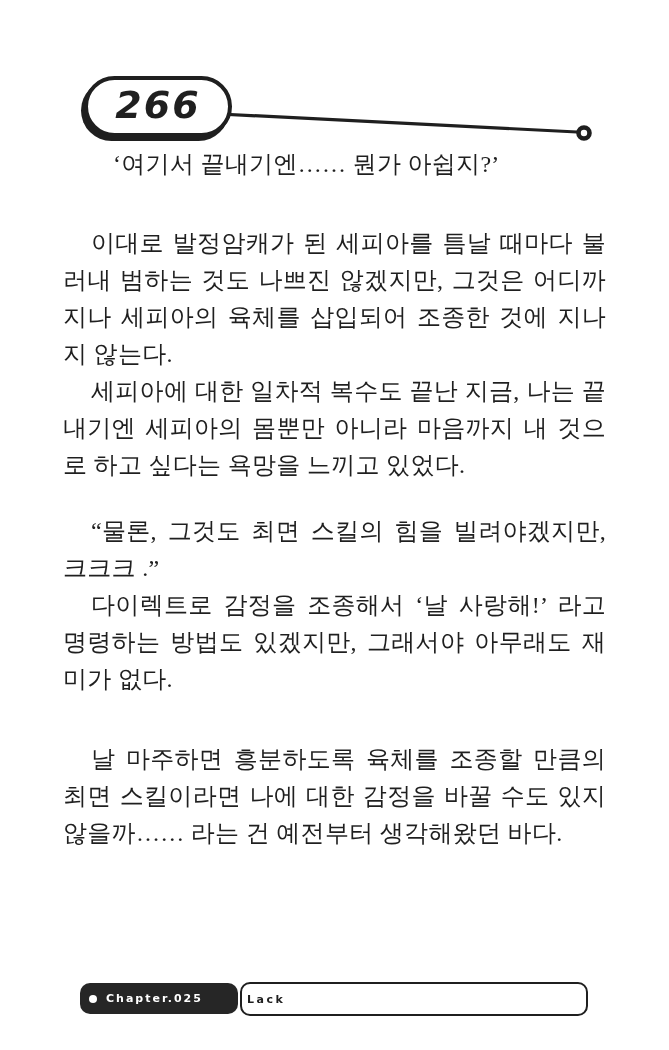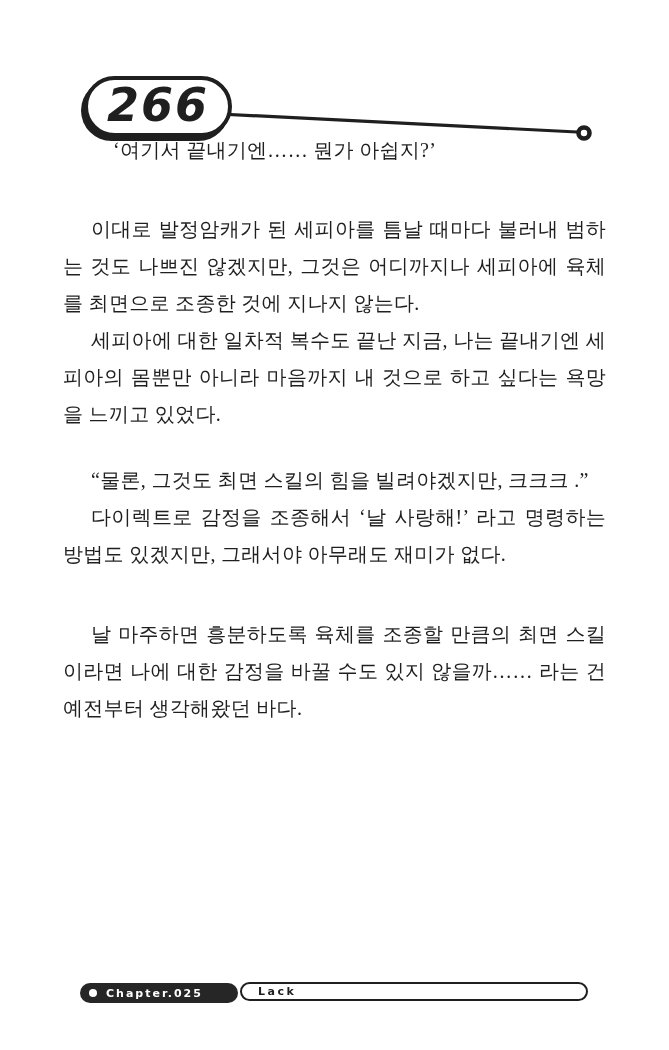--- a/index.html
+++ b/index.html
@@ -30,40 +30,40 @@
     box-shadow: -3px 4px 0 #1f1f1f;
     display: flex;
     align-items: center;
     justify-content: center;
     z-index: 2;
   }
   .page-number-badge span {
     font-family: "DejaVu Sans", "Liberation Sans", sans-serif;
     font-weight: bold;
     font-style: italic;
-    font-size: 46px;
+    font-size: 38px;
     letter-spacing: 2px;
     transform: translateY(-2px);
   }
   .header-rule-svg {
     position: absolute;
     left: 0;
     top: 0;
     width: 669px;
     height: 160px;
     z-index: 1;
   }
 
   
   .content {
     position: absolute;
     left: 63px;
-    top: 132px;
+    top: 146px;
     width: 543px;
-    font-size: 20px;
+    font-size: 24px;
     line-height: 37px;
     text-align: justify;
     letter-spacing: 0.3px;
     font-family: Liberation Serif, serif;
   }
   .quote-line {
     text-indent: 50px;
     margin: 0 0 42px 0;
   }
   .para {
@@ -72,21 +72,21 @@
   }
   .para.gap-small { margin-top: 29px; }
   .para.gap-large { margin-top: 43px; }
 
   
   .footer-chapter-pill {
     position: absolute;
     left: 80px;
     top: 983px;
     width: 158px;
-    height: 20px;
+    height: 31px;
     box-sizing: border-box;
     background: #262626;
     border-radius: 10px;
     display: flex;
     align-items: center;
     padding-left: 9px;
   }
   .footer-chapter-pill .dot {
     width: 8px;
     height: 8px;
@@ -101,28 +101,28 @@
     font-weight: bold;
     font-size: 11px;
     letter-spacing: 2px;
     transform: translateY(-0.5px);
   }
   .footer-book-pill {
     position: absolute;
     left: 240px;
     top: 982px;
     width: 348px;
-    height: 19px;
+    height: 34px;
     box-sizing: border-box;
     border: 2px solid #1f1f1f;
     border-radius: 10px;
     background: #ffffff;
     display: flex;
     align-items: center;
-    padding-left: 16px;
+    padding-left: 5px;
   }
   .footer-book-pill .label {
     color: #1f1f1f;
     font-family: "DejaVu Sans", "Liberation Sans", sans-serif;
     font-weight: bold;
     font-size: 11px;
     letter-spacing: 2.5px;
     transform: translateY(-0.5px);
   }
 </style>
@@ -135,21 +135,21 @@
     <line x1="200" y1="113" x2="577" y2="132" stroke="#1f1f1f" stroke-width="3.2"></line>
     <circle cx="584" cy="133" r="5.5" fill="#ffffff" stroke="#1f1f1f" stroke-width="4.6"></circle>
   </svg>
 
   <div class="page-number-badge">
     <span>266</span>
   </div>
 
   <div class="content">
     <p class="quote-line">‘여기서 끝내기엔…… 뭔가 아쉽지?’</p>
-    <p class="para">이대로 발정암캐가 된 세피아를 틈날 때마다 불러내 범하는 것도 나쁘진 않겠지만, 그것은 어디까지나 세피아에 육체를 최면으로 조종한 것에 지나지 않는다.</p>
+    <p class="para">이대로 발정암캐가 된 세피아를 틈날 때마다 불러내 범하는 것도 나쁘진 않겠지만, 그것은 어디까지나 세피아의 육체를 삽입되어 조종한 것에 지나지 않는다.</p>
     <p class="para">세피아에 대한 일차적 복수도 끝난 지금, 나는 끝내기엔 세피아의 몸뿐만 아니라 마음까지 내 것으로 하고 싶다는 욕망을 느끼고 있었다.</p>
     <p class="para gap-small">“물론, 그것도 최면 스킬의 힘을 빌려야겠지만, 크크크 .”</p>
     <p class="para">다이렉트로 감정을 조종해서 ‘날 사랑해!’ 라고 명령하는 방법도 있겠지만, 그래서야 아무래도 재미가 없다.</p>
     <p class="para gap-large">날 마주하면 흥분하도록 육체를 조종할 만큼의 최면 스킬이라면 나에 대한 감정을 바꿀 수도 있지 않을까…… 라는 건 예전부터 생각해왔던 바다.</p>
   </div>
 
   <div class="footer-chapter-pill">
     <span class="dot"></span>
     <span class="label">Chapter.025</span>
   </div>

